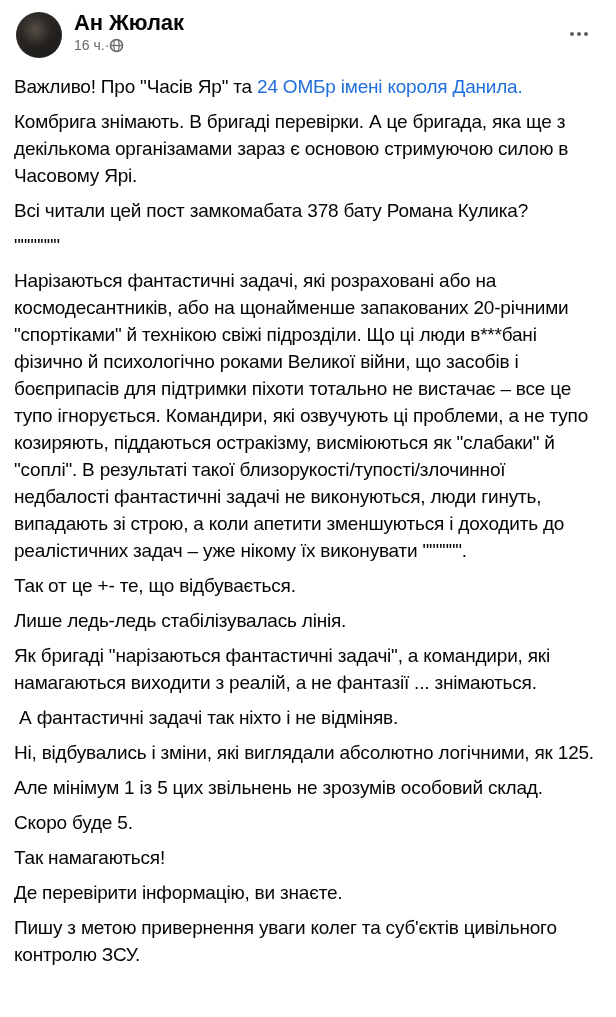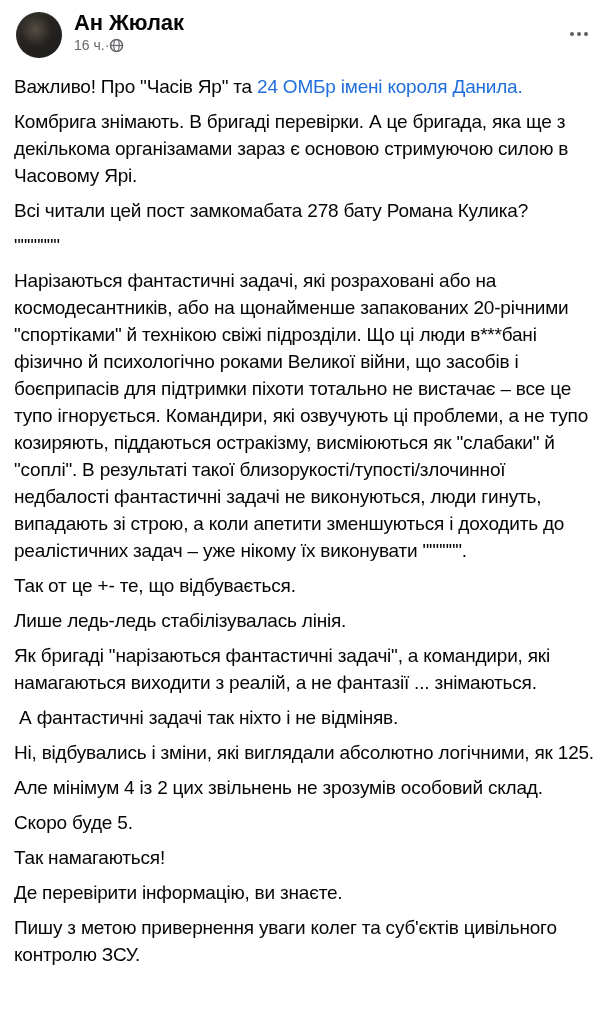--- a/index.html
+++ b/index.html
@@ -119,29 +119,29 @@
       <span class="menu-dot"></span>
       <span class="menu-dot"></span>
       <span class="menu-dot"></span>
     </div>
   </div>
 
   <div class="post-body">
     <p class="intro"><span>Важливо! Про "Часів Яр" та </span><a class="unit-link">24 ОМБр імені короля Данила.</a></p>
     <div>
         <p>Комбрига знімають. В бригаді перевірки. А це бригада, яка ще з декількома організамами зараз є основою стримуючою силою в Часовому Ярі.</p>
-        <p>Всі читали цей пост замкомабата 278 бату Романа Кулика?</p>
+        <p>Всі читали цей пост замкомабата 378 бату Романа Кулика?</p>
         <p>"""""""</p>
         <p>Нарізаються фантастичні задачі, які розраховані або на космодесантників, або на щонайменше запакованих 20-річними "спортіками" й технікою свіжі підрозділи. Що ці люди в***бані фізично й психологічно роками Великої війни, що засобів і боєприпасів для підтримки піхоти тотально не вистачає – все це тупо ігнорується. Командири, які озвучують ці проблеми, а не тупо козиряють, піддаються остракізму, висміюються як "слабаки" й "соплі". В результаті такої близорукості/тупості/злочинної недбалості фантастичні задачі не виконуються, люди гинуть, випадають зі строю, а коли апетити зменшуються і доходить до реалістичних задач – уже нікому їх виконувати """""".</p>
         <p>Так от це +- те, що відбувається.</p>
         <p>Лише ледь-ледь стабілізувалась лінія.</p>
         <p>Як бригаді "нарізаються фантастичні задачі", а командири, які намагаються виходити з реалій, а не фантазії ... знімаються.</p>
         <p> А фантастичні задачі так ніхто і не відміняв.</p>
         <p>Ні, відбувались і зміни, які виглядали абсолютно логічними, як 125.</p>
-        <p>Але мінімум 4 із 2 цих звільнень не зрозумів особовий склад.</p>
+        <p>Але мінімум 1 із 5 цих звільнень не зрозумів особовий склад.</p>
         <p>Скоро буде 5.</p>
         <p>Так намагаються!</p>
         <p>Де перевірити інформацію, ви знаєте.</p>
         <p>Пишу з метою привернення уваги колег та суб'єктів цивільного контролю ЗСУ.</p>
       </div>
   </div>
 
 </div>
 
 </body></html>

